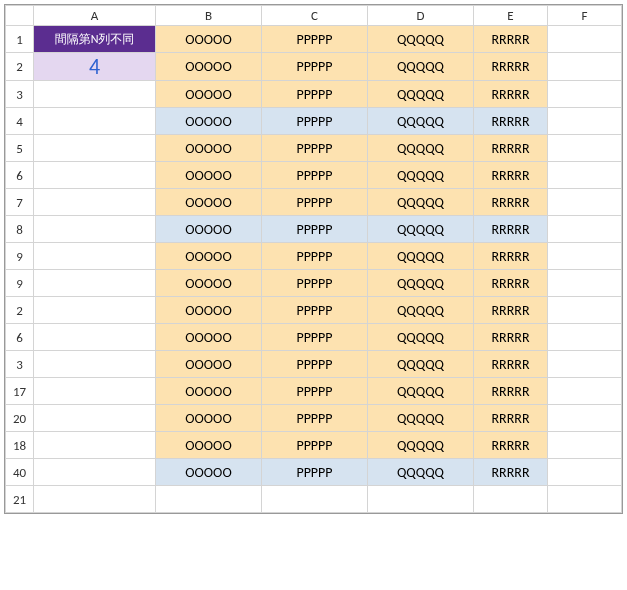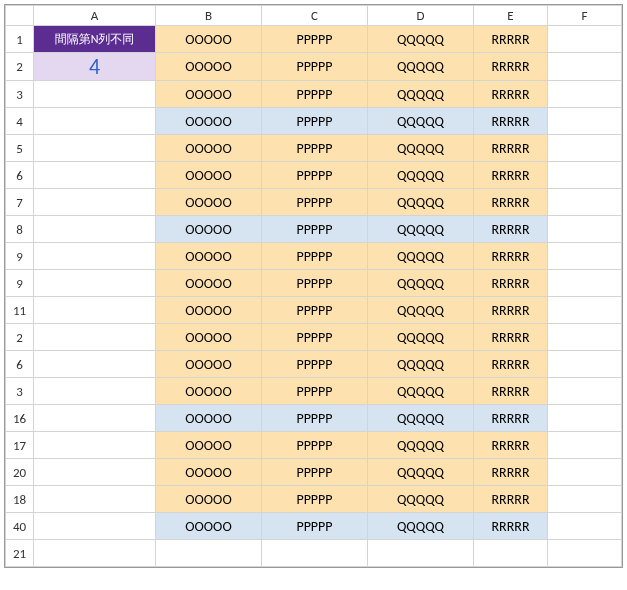--- a/index.html
+++ b/index.html
@@ -172,29 +172,20 @@
         <tr>
           <th class="row-head">9</th>
           <td></td>
           <td class="bg-orange data-cell">OOOOO</td>
           <td class="bg-orange data-cell">PPPPP</td>
           <td class="bg-orange data-cell">QQQQQ</td>
           <td class="bg-orange data-cell">RRRRR</td>
           <td></td>
         </tr>
         <tr>
-          <th class="row-head">11</th>
-          <td></td>
-          <td class="bg-orange data-cell">OOOOO</td>
-          <td class="bg-orange data-cell">PPPPP</td>
-          <td class="bg-orange data-cell">QQQQQ</td>
-          <td class="bg-orange data-cell">RRRRR</td>
-          <td></td>
-        </tr>
-        <tr>
           <th class="row-head">2</th>
           <td></td>
           <td class="bg-orange data-cell">OOOOO</td>
           <td class="bg-orange data-cell">PPPPP</td>
           <td class="bg-orange data-cell">QQQQQ</td>
           <td class="bg-orange data-cell">RRRRR</td>
           <td></td>
         </tr>
         <tr>
           <th class="row-head">6</th>
@@ -208,65 +199,56 @@
         <tr>
           <th class="row-head">3</th>
           <td></td>
           <td class="bg-orange data-cell">OOOOO</td>
           <td class="bg-orange data-cell">PPPPP</td>
           <td class="bg-orange data-cell">QQQQQ</td>
           <td class="bg-orange data-cell">RRRRR</td>
           <td></td>
         </tr>
         <tr>
-          <th class="row-head">16</th>
+          <th class="row-head">17</th>
+          <td></td>
+          <td class="bg-orange data-cell">OOOOO</td>
+          <td class="bg-orange data-cell">PPPPP</td>
+          <td class="bg-orange data-cell">QQQQQ</td>
+          <td class="bg-orange data-cell">RRRRR</td>
+          <td></td>
+        </tr>
+        <tr>
+          <th class="row-head">20</th>
+          <td></td>
+          <td class="bg-orange data-cell">OOOOO</td>
+          <td class="bg-orange data-cell">PPPPP</td>
+          <td class="bg-orange data-cell">QQQQQ</td>
+          <td class="bg-orange data-cell">RRRRR</td>
+          <td></td>
+        </tr>
+        <tr>
+          <th class="row-head">18</th>
+          <td></td>
+          <td class="bg-orange data-cell">OOOOO</td>
+          <td class="bg-orange data-cell">PPPPP</td>
+          <td class="bg-orange data-cell">QQQQQ</td>
+          <td class="bg-orange data-cell">RRRRR</td>
+          <td></td>
+        </tr>
+        <tr>
+          <th class="row-head">40</th>
           <td></td>
           <td class="bg-blue data-cell">OOOOO</td>
           <td class="bg-blue data-cell">PPPPP</td>
           <td class="bg-blue data-cell">QQQQQ</td>
           <td class="bg-blue data-cell">RRRRR</td>
           <td></td>
         </tr>
         <tr>
-          <th class="row-head">17</th>
-          <td></td>
-          <td class="bg-orange data-cell">OOOOO</td>
-          <td class="bg-orange data-cell">PPPPP</td>
-          <td class="bg-orange data-cell">QQQQQ</td>
-          <td class="bg-orange data-cell">RRRRR</td>
-          <td></td>
-        </tr>
-        <tr>
-          <th class="row-head">20</th>
-          <td></td>
-          <td class="bg-orange data-cell">OOOOO</td>
-          <td class="bg-orange data-cell">PPPPP</td>
-          <td class="bg-orange data-cell">QQQQQ</td>
-          <td class="bg-orange data-cell">RRRRR</td>
-          <td></td>
-        </tr>
-        <tr>
-          <th class="row-head">18</th>
-          <td></td>
-          <td class="bg-orange data-cell">OOOOO</td>
-          <td class="bg-orange data-cell">PPPPP</td>
-          <td class="bg-orange data-cell">QQQQQ</td>
-          <td class="bg-orange data-cell">RRRRR</td>
-          <td></td>
-        </tr>
-        <tr>
-          <th class="row-head">40</th>
-          <td></td>
-          <td class="bg-blue data-cell">OOOOO</td>
-          <td class="bg-blue data-cell">PPPPP</td>
-          <td class="bg-blue data-cell">QQQQQ</td>
-          <td class="bg-blue data-cell">RRRRR</td>
-          <td></td>
-        </tr>
-        <tr>
           <th class="row-head">21</th>
           <td></td>
           <td></td>
           <td></td>
           <td></td>
           <td></td>
           <td></td>
         </tr>
       </tbody>
 </table>

